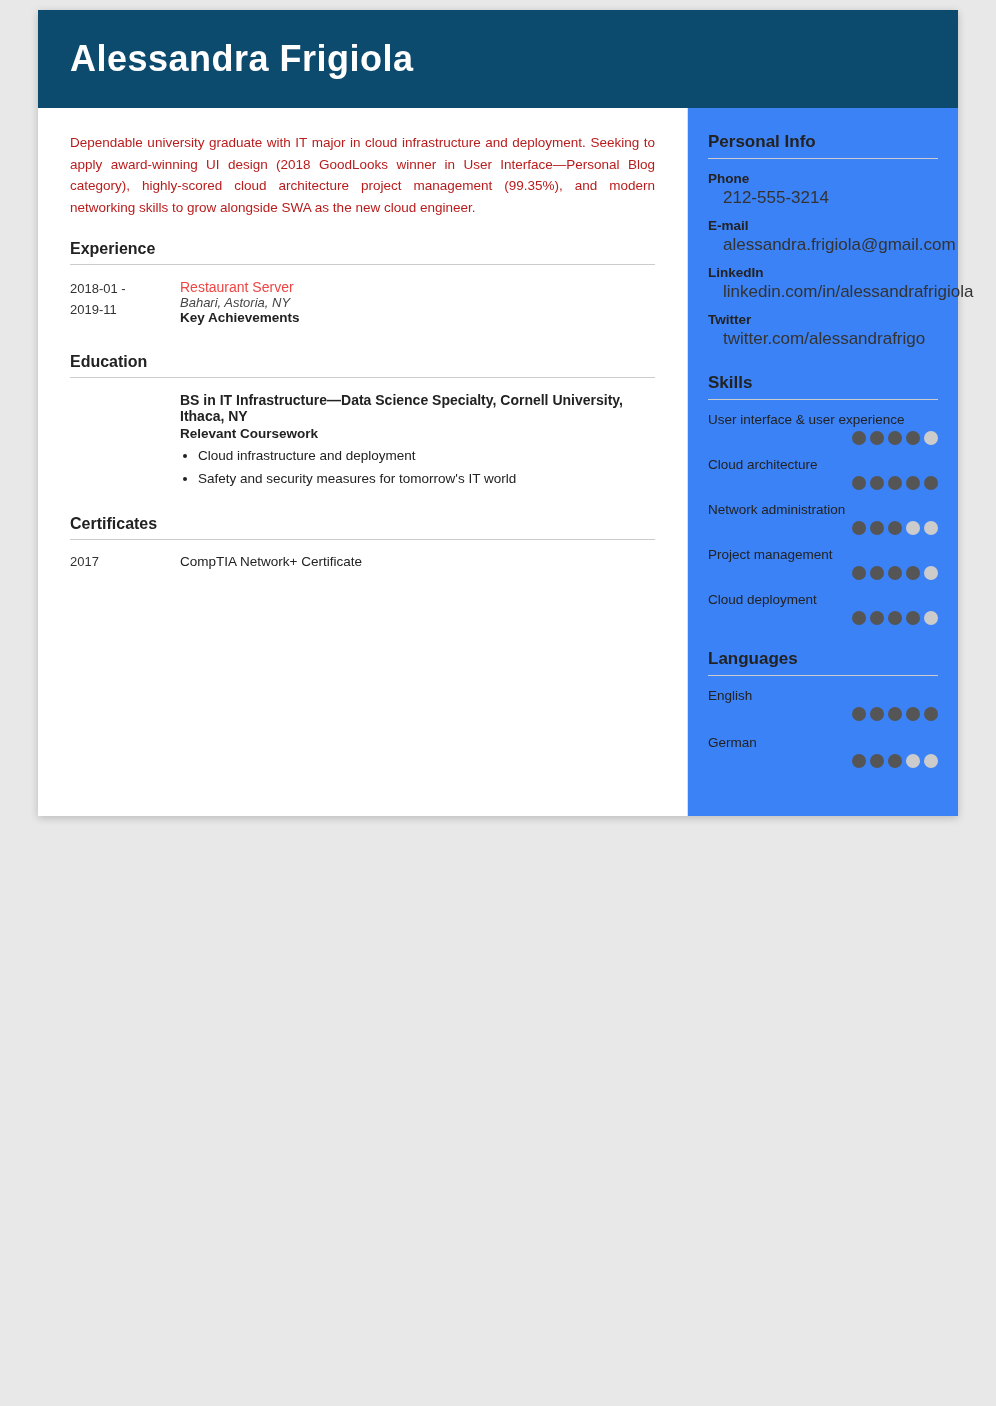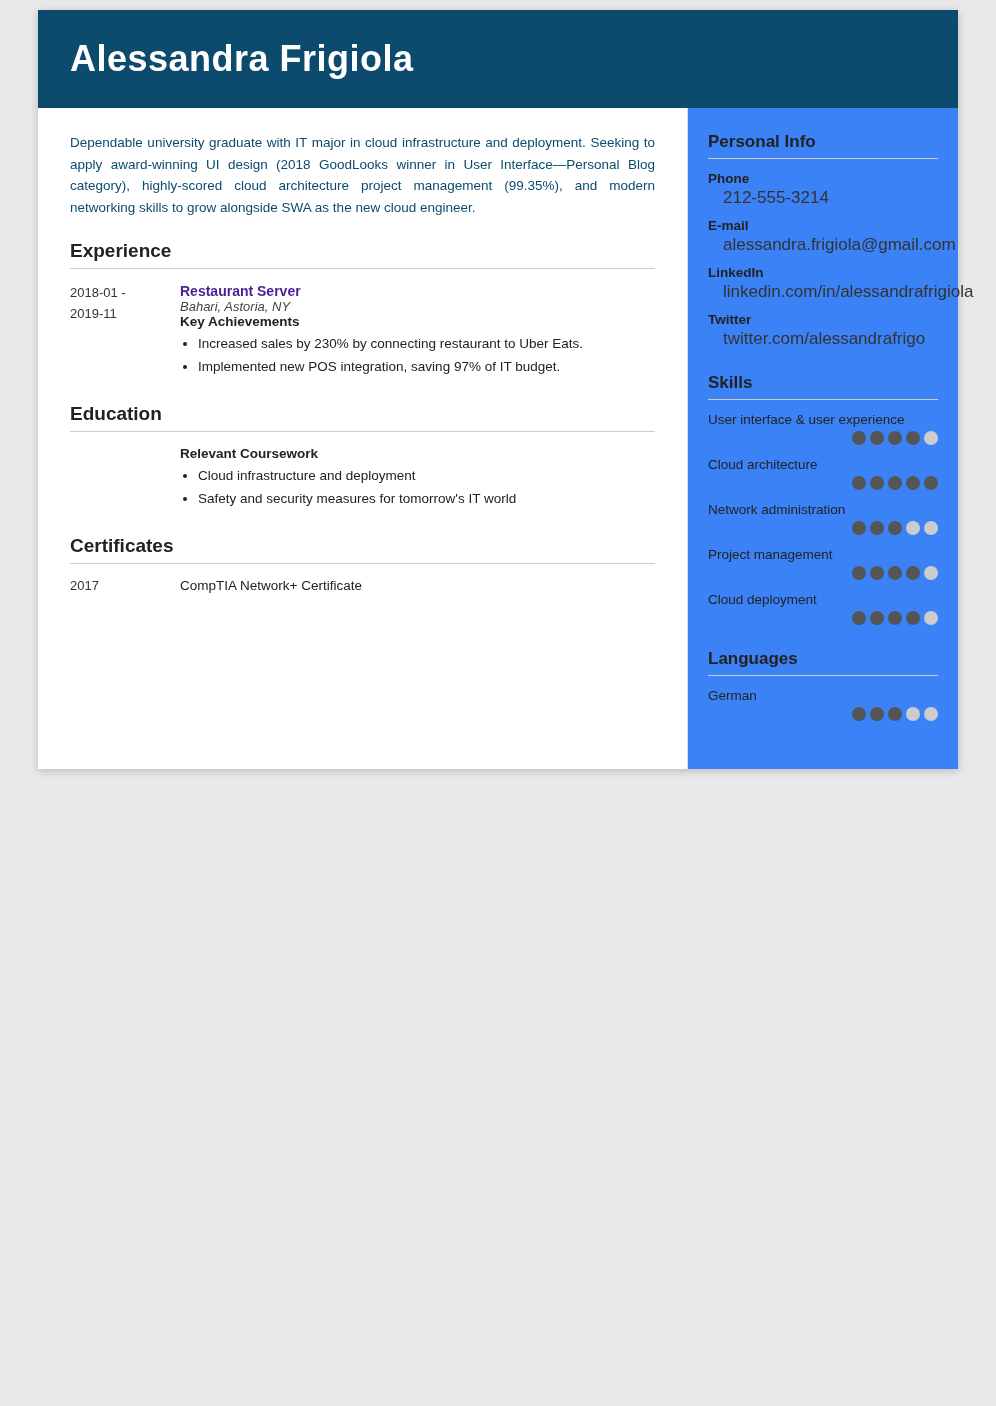--- a/index.html
+++ b/index.html
@@ -36,26 +36,26 @@
     }
     .sidebar {
       width: 270px;
       padding: 24px 20px;
       background: #3b82f6;
     }
     
     .summary {
       font-size: 13.5px;
       line-height: 1.6;
-      color: #0c4a6e;
+      color: #b91c1c;
       margin-bottom: 22px;
       text-align: justify;
     }
     .section-title {
-      font-size: 19px;
+      font-size: 16px;
       font-weight: bold;
       color: #222;
       margin-bottom: 6px;
     }
     .section-divider {
       border: none;
       border-top: 1px solid #ccc;
       margin-bottom: 14px;
     }
     .experience-row {
@@ -66,23 +66,23 @@
       width: 110px;
       flex-shrink: 0;
       font-size: 13px;
       color: #333;
       line-height: 1.6;
     }
     .detail-col {
       flex: 1;
     }
     .job-title {
-      font-weight: bold;
+      font-weight: normal;
       font-size: 14px;
-      color: #4c1d95;
+      color: #ef4444;
     }
     .job-location {
       font-style: italic;
       font-size: 13px;
       color: #444;
       margin-bottom: 0;
     }
     .subsection-title {
       font-weight: bold;
       font-size: 13.5px;
@@ -195,34 +195,31 @@
         <hr class="section-divider">
         <div class="experience-row">
           <div class="date-col">
             <div>2018-01 -</div>
             <div>2019-11</div>
           </div>
           <div class="detail-col">
             <div class="job-title">Restaurant Server</div>
             <div class="job-location">Bahari, Astoria, NY</div>
             <div class="subsection-title">Key Achievements</div>
-            <ul class="bullet-list">
-              <li>Increased sales by 230% by connecting restaurant to Uber Eats.</li>
-              <li>Implemented new POS integration, saving 97% of IT budget.</li>
-            </ul>
           </div>
         </div>
       </div>
 
       <div class="section-block">
         <div class="section-title">Education</div>
         <hr class="section-divider">
         <div class="experience-row">
           <div class="date-col"></div>
           <div class="detail-col">
+            <div class="edu-title">BS in IT Infrastructure—Data Science Specialty, Cornell University, Ithaca, NY</div>
             <div class="subsection-title">Relevant Coursework</div>
             <ul class="bullet-list">
               <li>Cloud infrastructure and deployment</li>
               <li>Safety and security measures for tomorrow's IT world</li>
             </ul>
           </div>
         </div>
       </div>
 
       <div class="section-block">
@@ -306,20 +303,30 @@
               </div>
             </div>
           </div>
       </div>
 
       <div class="section-block">
         <div class="sidebar-section-title">Languages</div>
         <hr class="sidebar-divider">
         <div id="languages-container">
             <div class="lang-row">
+              <div class="lang-name">English</div>
+              <div class="dots">
+                <div class="dot filled"></div>
+                <div class="dot filled"></div>
+                <div class="dot filled"></div>
+                <div class="dot filled"></div>
+                <div class="dot filled"></div>
+              </div>
+            </div>
+            <div class="lang-row">
               <div class="lang-name">German</div>
               <div class="dots">
                 <div class="dot filled"></div>
                 <div class="dot filled"></div>
                 <div class="dot filled"></div>
                 <div class="dot empty"></div>
                 <div class="dot empty"></div>
               </div>
             </div>
           </div>

